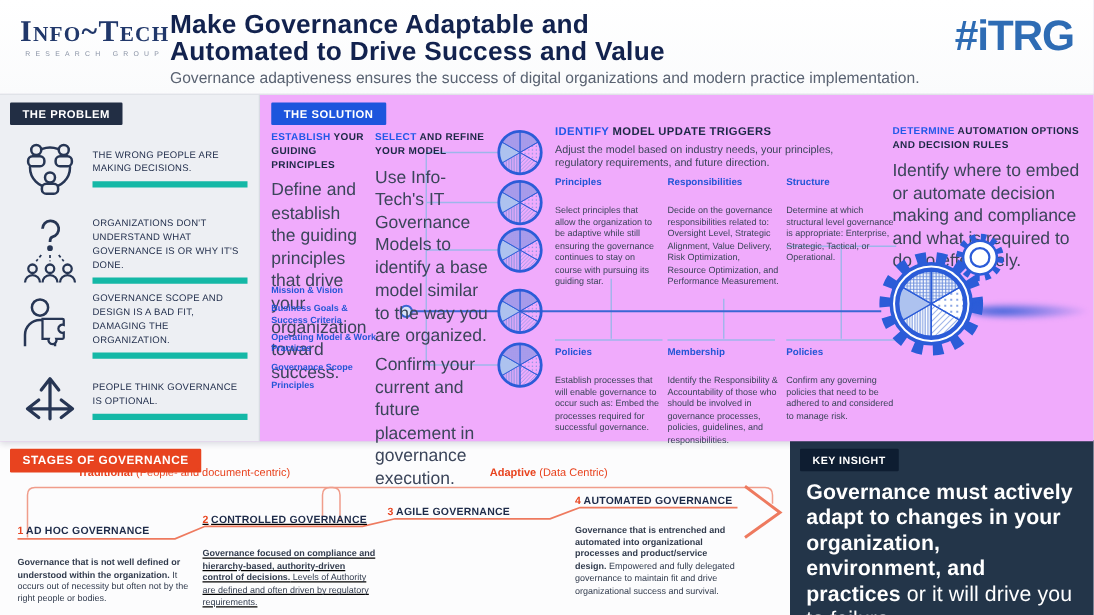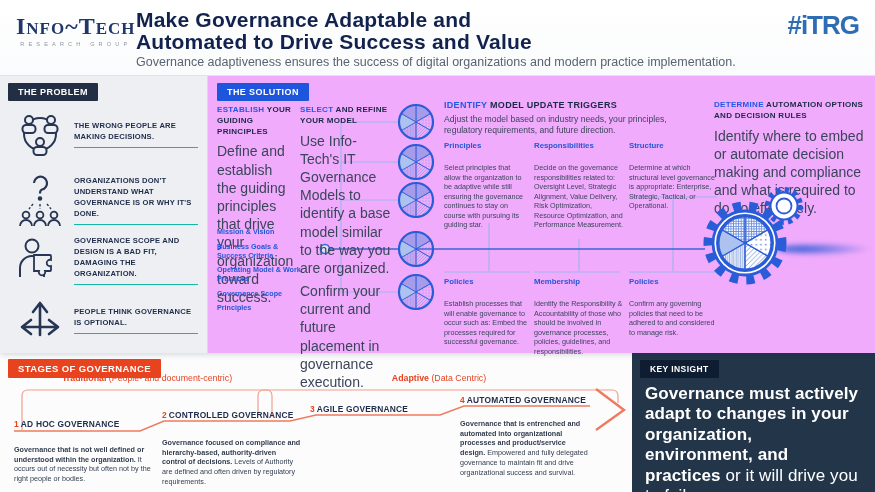--- a/index.html
+++ b/index.html
@@ -7,33 +7,33 @@
   .poster{position:relative;width:875px;height:492px;background:#eef0f3;overflow:hidden;}
   .abs{position:absolute;}
 
   
   .header{position:absolute;left:0;top:0;width:875px;height:75px;background:linear-gradient(#ffffff,#fafbfc);border-bottom:1px solid #e0e3e8;z-index:3;}
   .logo{position:absolute;left:16px;top:14px;}
   .logo-main{font-family:"Liberation Serif",serif;font-variant:small-caps;font-weight:bold;font-size:24px;letter-spacing:1px;color:#20376a;line-height:1;}
   .logo-sub{font-size:5.5px;letter-spacing:4.2px;color:#8a93a5;margin-top:3px;text-align:center;}
   .title-line{position:absolute;left:136px;font-weight:bold;font-size:21px;color:#12224e;line-height:1;letter-spacing:.2px;}
   .subtitle{position:absolute;left:136px;top:55px;font-size:12.5px;color:#5a6372;}
-  .brand{position:absolute;right:16px;top:10px;font-weight:bold;font-size:26px;color:#2e6cb4;letter-spacing:-1px;}
+  .brand{position:absolute;right:16px;top:10px;font-weight:bold;font-size:34px;color:#2e6cb4;letter-spacing:-1px;}
 
   
   .main{position:absolute;left:0;top:75px;width:875px;height:278px;background:#f0abfc;box-shadow:0 2px 5px rgba(20,30,60,.15);z-index:2;}
   .problem{position:absolute;left:0;top:0;width:207px;height:278px;background:#edeff3;border-right:1px solid #d8dce2;}
   .badge{display:inline-block;font-weight:bold;color:#fff;font-size:9px;letter-spacing:.4px;padding:4px 10px;border-radius:1px;}
   .badge-problem{background:#222e44;}
   .badge-solution{background:#1d55dd;}
   .badge-stages{background:#e8431f;font-size:9.5px;}
   .badge-insight{background:#0e1d31;font-size:8.5px;}
   .prob-item{position:absolute;left:12px;width:186px;display:flex;align-items:center;}
   .prob-icon{flex:0 0 56px;}
-  .prob-text{font-size:7.6px;font-weight:bold;color:#1e2b49;letter-spacing:.2px;line-height:1.45;border-bottom:1px solid #14b8a6;padding-bottom:5px;margin-left:6px;flex:1;}
+  .prob-text{font-size:7.6px;font-weight:normal;color:#1e2b49;letter-spacing:.2px;line-height:1.45;border-bottom:5px solid #14b8a6;padding-bottom:5px;margin-left:6px;flex:1;}
 
   
   .solution{position:absolute;left:208px;top:0;width:667px;height:278px;}
   .h-accent{color:#2158e8;}
   .col-head{font-size:8px;font-weight:bold;color:#1c2846;letter-spacing:.3px;line-height:1.35;text-transform:uppercase;}
   .col-body{font-size:14px;color:#3b455a;line-height:1.3;margin-top:5px;}
   .links div{font-size:7.2px;font-weight:bold;color:#2456d6;line-height:1.25;margin-bottom:5.5px;}
   .sub-head{font-size:7.8px;font-weight:bold;color:#2456d6;}
   .sub-body{font-size:7.2px;color:#3b455a;line-height:1.32;margin-top:13px;}
   .id-head{font-size:9px;font-weight:bold;color:#1c2846;letter-spacing:.3px;}
@@ -283,21 +283,21 @@
       <path d="M596,36 L624,57 L596,77" fill="none" stroke="#ee7a5f" stroke-width="2.4"></path>
     </svg>
 
     <div class="stage-label" style="left:22px;width:250px;"><b>Traditional</b><span> (People- and document-centric)</span></div>
     <div class="stage-label" style="left:260px;width:358px;"><b>Adaptive</b><span> (Data Centric)</span></div>
 
     <div class="stage" style="left:14px;top:66px;width:138px;">
       <div class="stage-title"><span class="stage-num">1</span><span>AD HOC GOVERNANCE</span></div>
       <div class="stage-body" style="margin-top:16px;"><b>Governance that is not well defined or understood within the organization.</b><span> It occurs out of necessity but often not by the right people or bodies.</span></div>
     </div>
-    <div class="stage" style="left:162px;top:57px;width:140px;">
+    <div class="stage" style="left:162px;top:57px;width:140px;text-decoration:underline;">
       <div class="stage-title"><span class="stage-num">2</span><span>CONTROLLED GOVERNANCE</span></div>
       <div class="stage-body" style="margin-top:18px;"><b>Governance focused on compliance and hierarchy-based, authority-driven control of decisions.</b><span> Levels of Authority are defined and often driven by regulatory requirements.</span></div>
     </div>
     <div class="stage" style="left:310px;top:51px;width:140px;">
       <div class="stage-title"><span class="stage-num">3</span><span>AGILE GOVERNANCE</span></div>
     </div>
     <div class="stage" style="left:460px;top:42px;width:128px;">
       <div class="stage-title"><span class="stage-num">4</span><span>AUTOMATED GOVERNANCE</span></div>
       <div class="stage-body" style="margin-top:14px;"><b>Governance that is entrenched and automated into organizational processes and product/service design.</b><span> Empowered and fully delegated governance to maintain fit and drive organizational success and survival.</span></div>
     </div>

